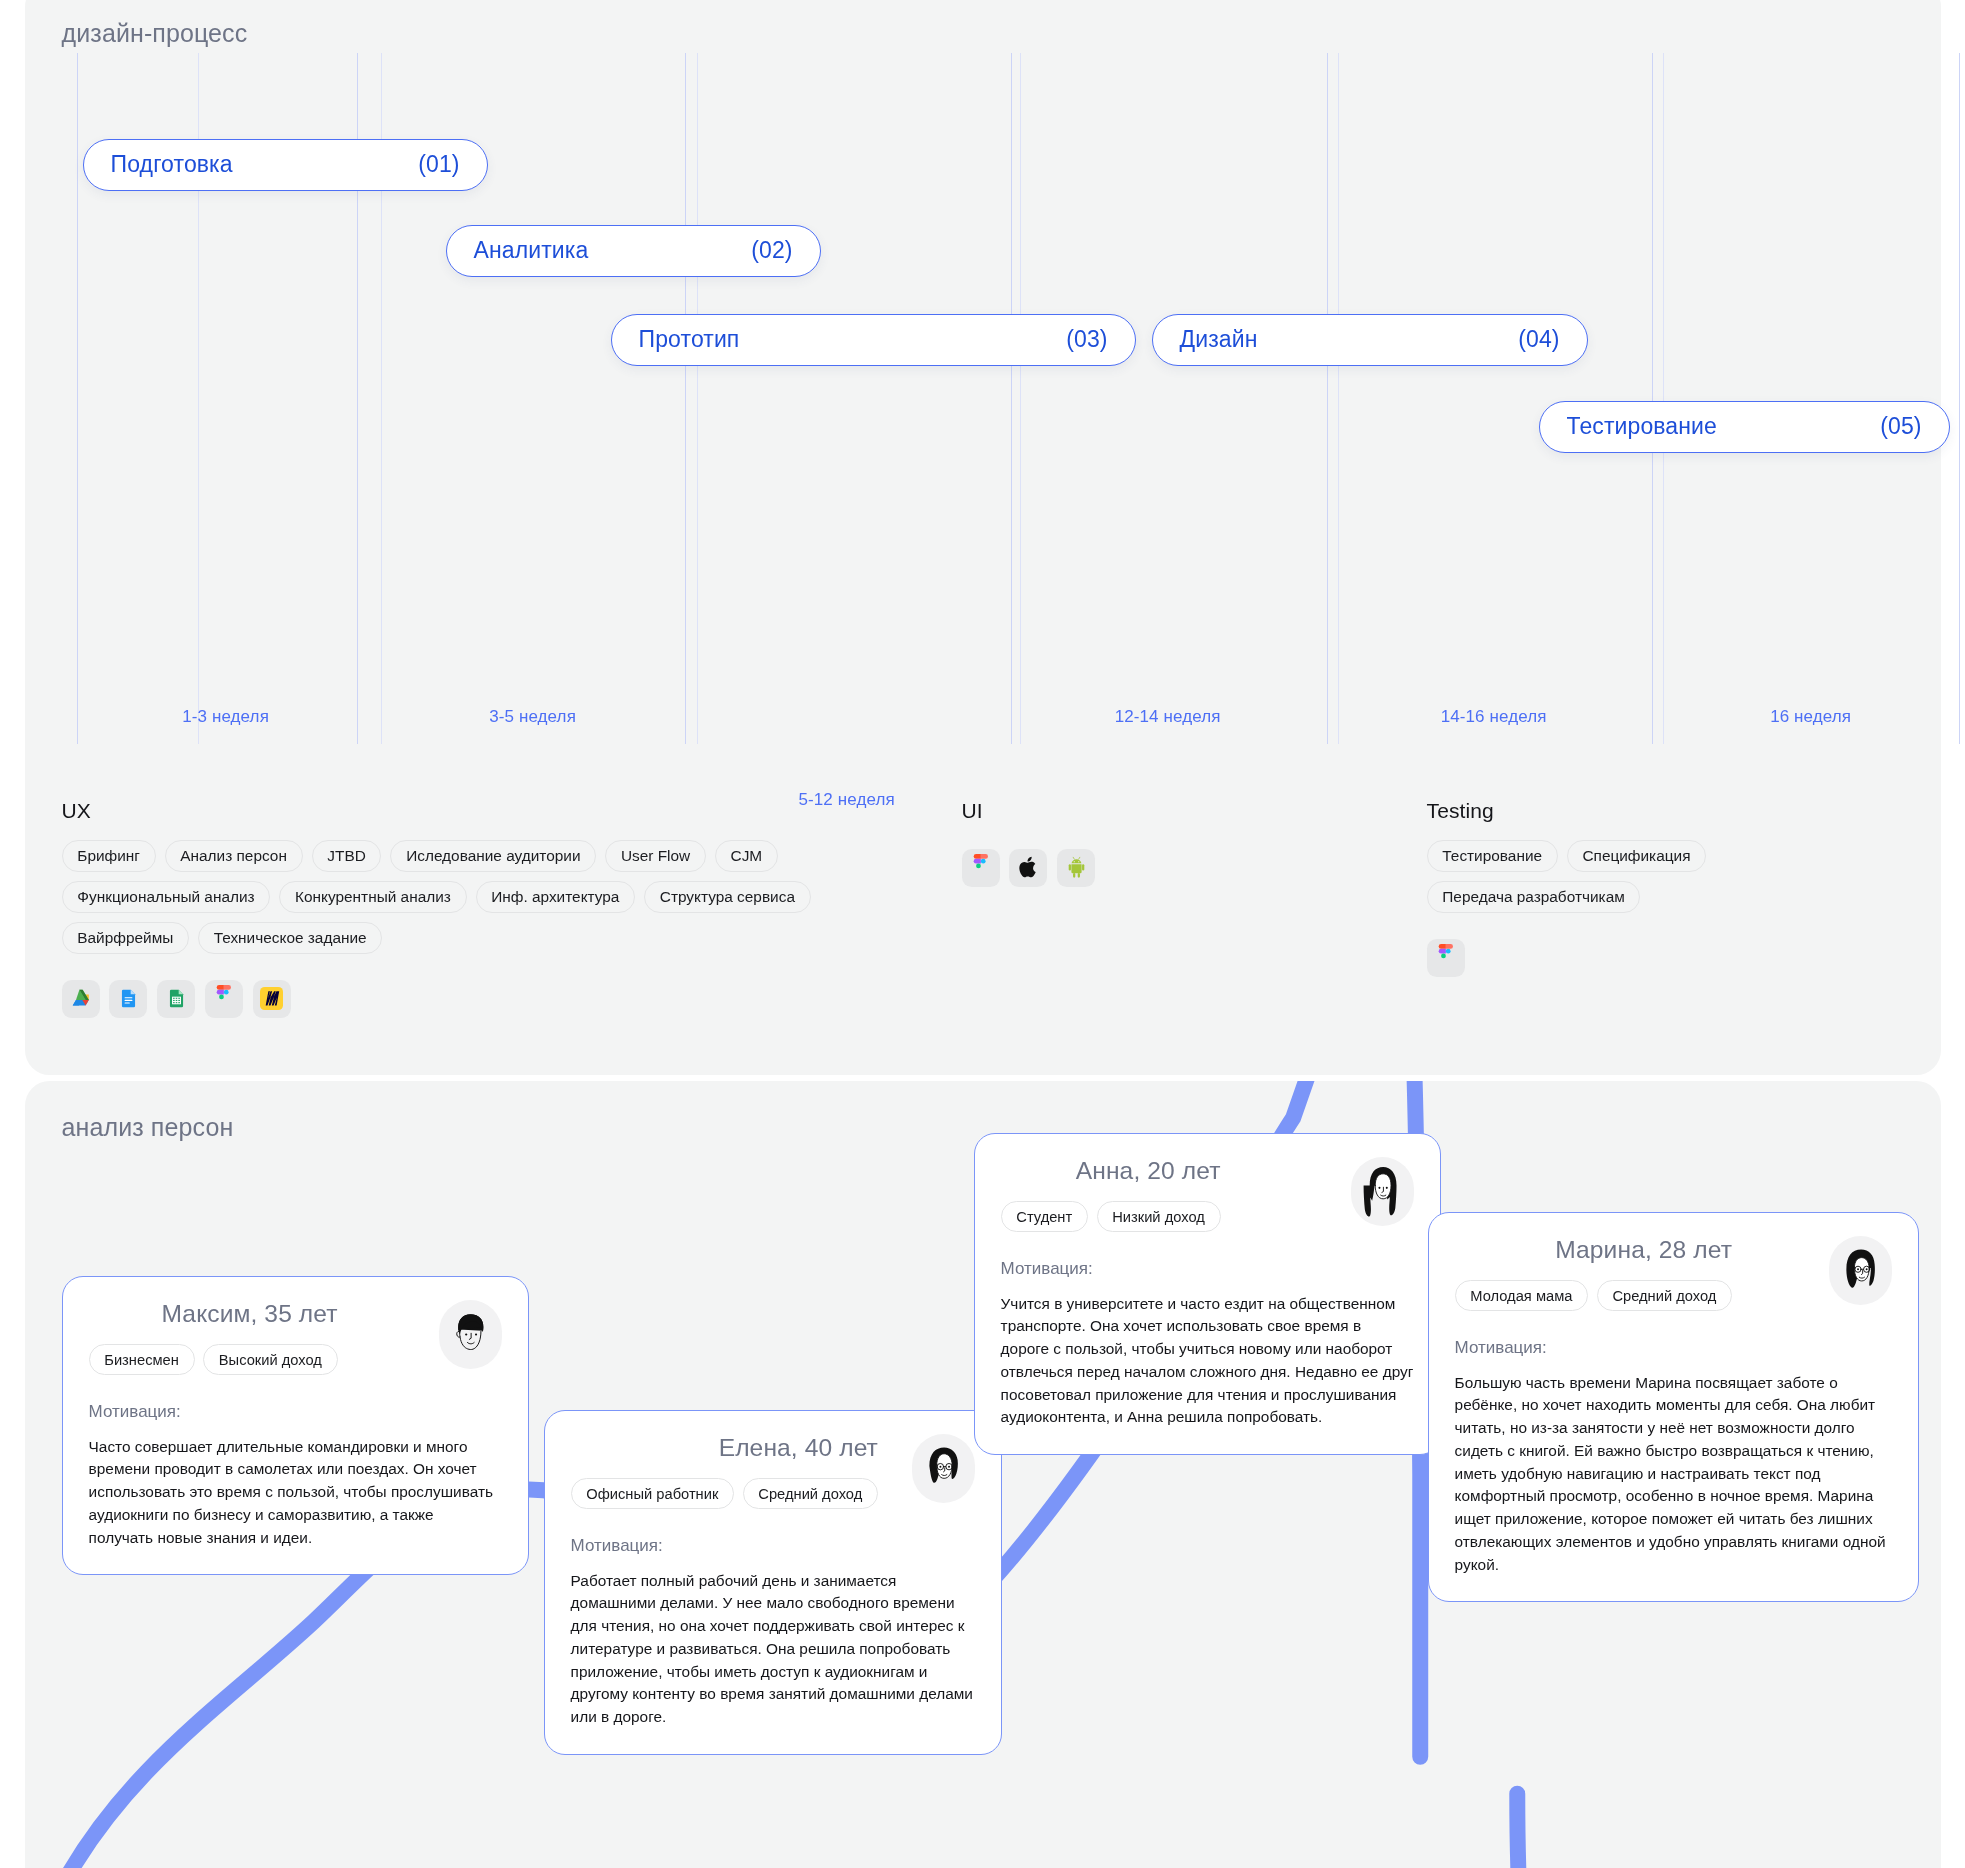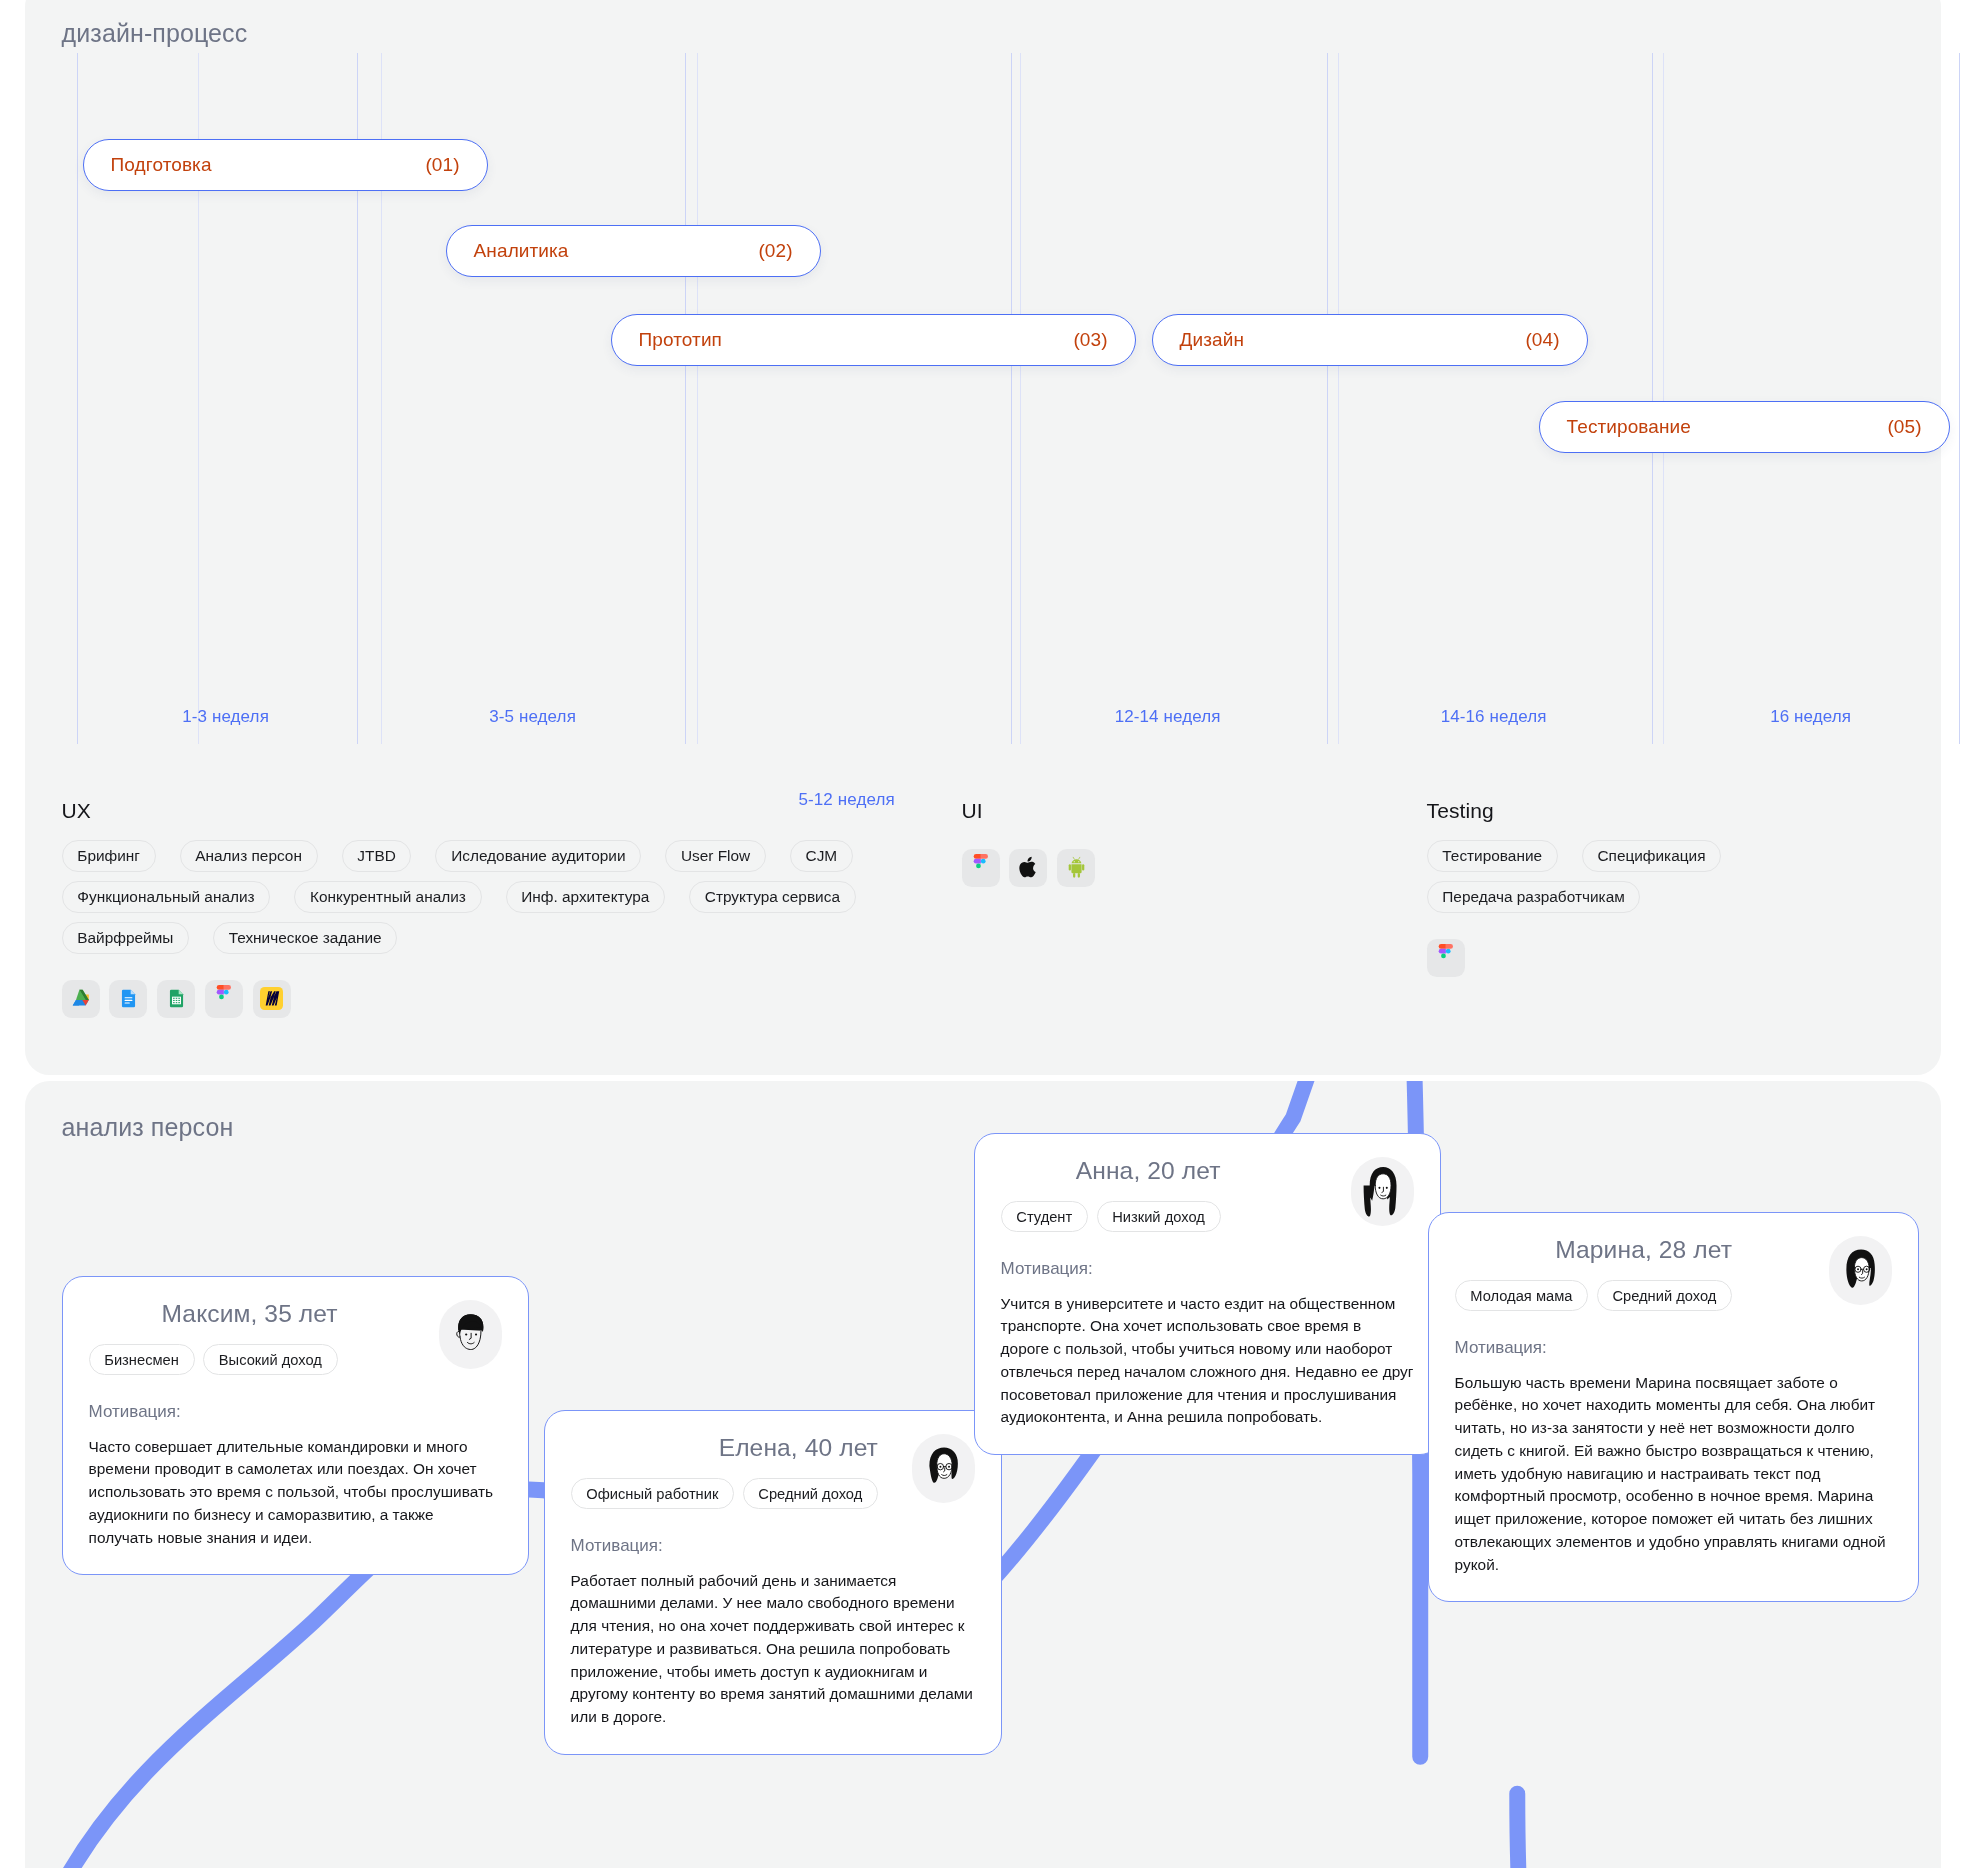--- a/index.html
+++ b/index.html
@@ -46,22 +46,22 @@
     border: 1.8px solid #4d6ff5;
     border-radius: 37px;
     display: flex;
     align-items: center;
     justify-content: space-between;
     padding: 0 27px;
     height: 52px;
     box-shadow: 0 3.7px 11px rgba(60,70,120,.07);
   }
   .pill span {
-    font-size: 19px;
-    color: #c2410c;
+    font-size: 23px;
+    color: #1d4ed8;
     white-space: nowrap;
     letter-spacing: 0.1px;
   }
   .pill .num { margin-left: 24.6px; }
 
   .week-label {
     position: absolute;
     font-size: 17px;
     color: #4d6ff5;
     white-space: nowrap;
@@ -72,21 +72,21 @@
   
   .taggroup { position: absolute; }
   .taggroup h3 {
     font-size: 21px;
     font-weight: 500;
     color: #15161a;
     margin-bottom: 17px;
     letter-spacing: 0.1px;
   }
   .tagrows { display: flex; flex-direction: column; gap: 9.2px; align-items: flex-start; }
-  .tagrow { display: flex; gap: 24px; flex-wrap: nowrap; }
+  .tagrow { display: flex; gap: 9px; flex-wrap: nowrap; }
   .tag {
     border: 1.2px solid #e3e4e5;
     border-radius: 18.4px;
     background: transparent;
     padding: 0 14.7px;
     height: 32px;
     display: flex;
     align-items: center;
     font-size: 15.4px;
     color: #1b1c20;

